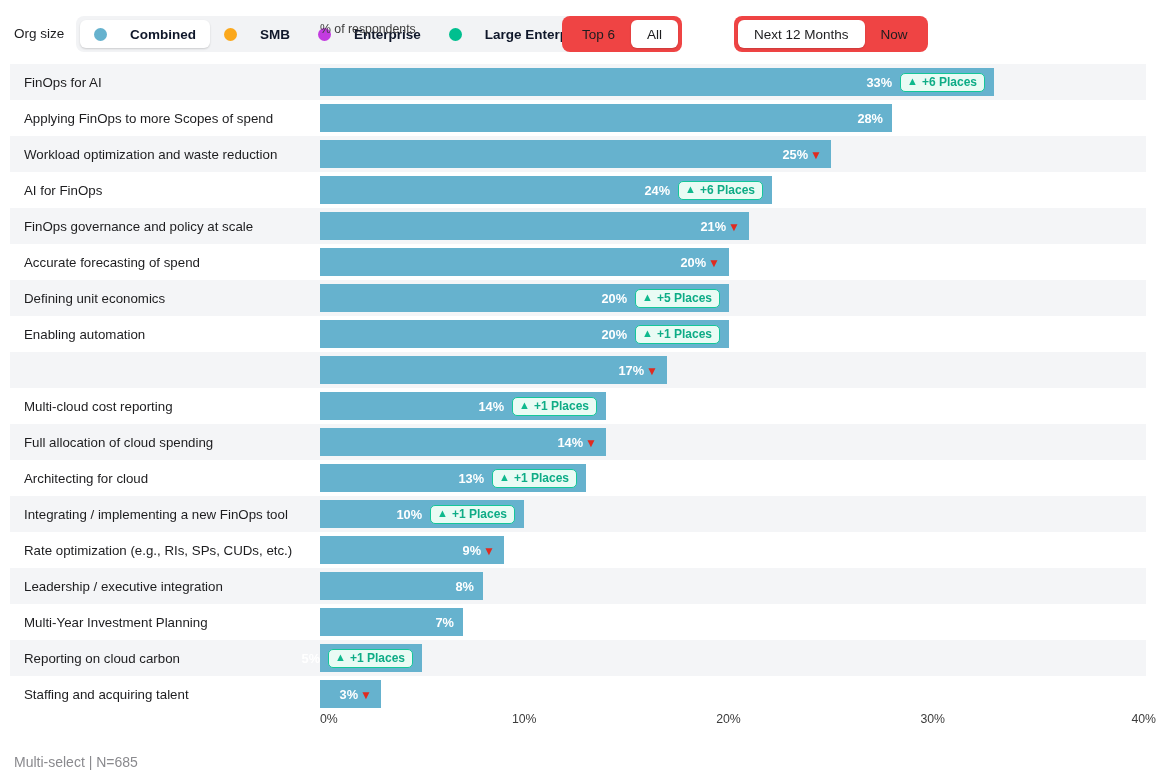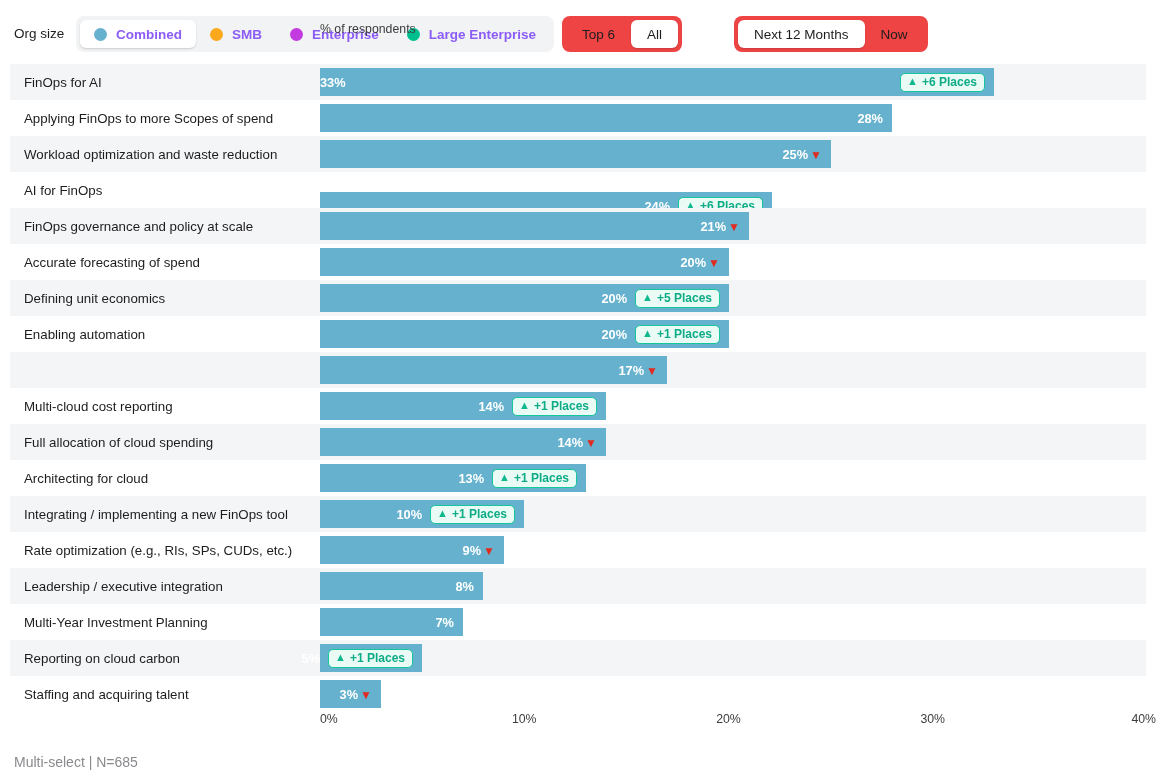--- a/index.html
+++ b/index.html
@@ -19,23 +19,23 @@
     position: absolute; left: 14px; top: 26px;
     font-size: 13.5px; color: #1d1d1f;
   }
   .legend-group {
     position: absolute; left: 76px; top: 16px; height: 36px;
     background: #f2f3f5; border-radius: 8px;
     display: flex; align-items: center; padding: 0 4px;
   }
   .legend-item {
     height: 28px; border-radius: 6px;
-    display: flex; align-items: center; gap: 9px;
+    display: flex; align-items: center; gap: 23px;
     padding: 0 14px; cursor: pointer;
-    font-size: 13.5px; color: #8b5cf6; font-weight: 600;
+    font-size: 13.5px; color: #0f172a; font-weight: 600;
     white-space: nowrap;
   }
   .legend-item.selected { background: #ffffff; box-shadow: 0 1px 2px rgba(0,0,0,.16); }
   .legend-dot { width: 13px; height: 13px; border-radius: 50%; flex: none; }
 
   .seg-group {
     position: absolute; top: 16px; height: 36px;
     background: #ef4444; border-radius: 8px;
     display: flex; align-items: center; padding: 0 4px;
   }
@@ -127,21 +127,21 @@
     </div>
   <div class="seg-group" id="seg-time">
       <div class="seg-btn selected">Next 12 Months</div>
       <div class="seg-btn">Now</div>
     </div>
 </div>
 
 <div class="chart" id="chart-body">
     <div class="row odd" style="top: 2px;">
       <div class="row-label">FinOps for AI</div>
-      <div class="bar" style="left: 310px; width: 674px; background: rgb(102, 178, 206); overflow: visible; justify-content: space-between;">
+      <div class="bar" style="left: 310px; width: 674px; background: rgb(102, 178, 206); overflow: visible;">
         <span class="bar-value">33%</span>
         <span class="badge">
           <span class="tri-up">▲</span>
           <span>+6 Places</span>
         </span>
       </div>
     </div>
     <div class="row" style="top: 38px;">
       <div class="row-label">Applying FinOps to more Scopes of spend</div>
       <div class="bar" style="left: 310px; width: 572px; background: rgb(102, 178, 206);">
@@ -149,21 +149,21 @@
       </div>
     </div>
     <div class="row odd" style="top: 74px;">
       <div class="row-label">Workload optimization and waste reduction</div>
       <div class="bar" style="left: 310px; width: 511px; background: rgb(102, 178, 206); padding-left: 22px;">
         <span class="bar-value">25%<span class="tri-down dir-down">▼</span></span>
       </div>
     </div>
     <div class="row" style="top: 110px;">
       <div class="row-label">AI for FinOps</div>
-      <div class="bar" style="left: 310px; width: 452px; background: rgb(102, 178, 206); overflow: visible; margin-top: 16px;">
+      <div class="bar" style="left: 310px; width: 452px; background: rgb(102, 178, 206); overflow: visible;">
         <span class="bar-value">24%</span>
         <span class="badge">
           <span class="tri-up">▲</span>
           <span>+6 Places</span>
         </span>
       </div>
     </div>
     <div class="row odd" style="top: 146px;">
       <div class="row-label">FinOps governance and policy at scale</div>
       <div class="bar" style="left: 310px; width: 429px; background: rgb(102, 178, 206);">

